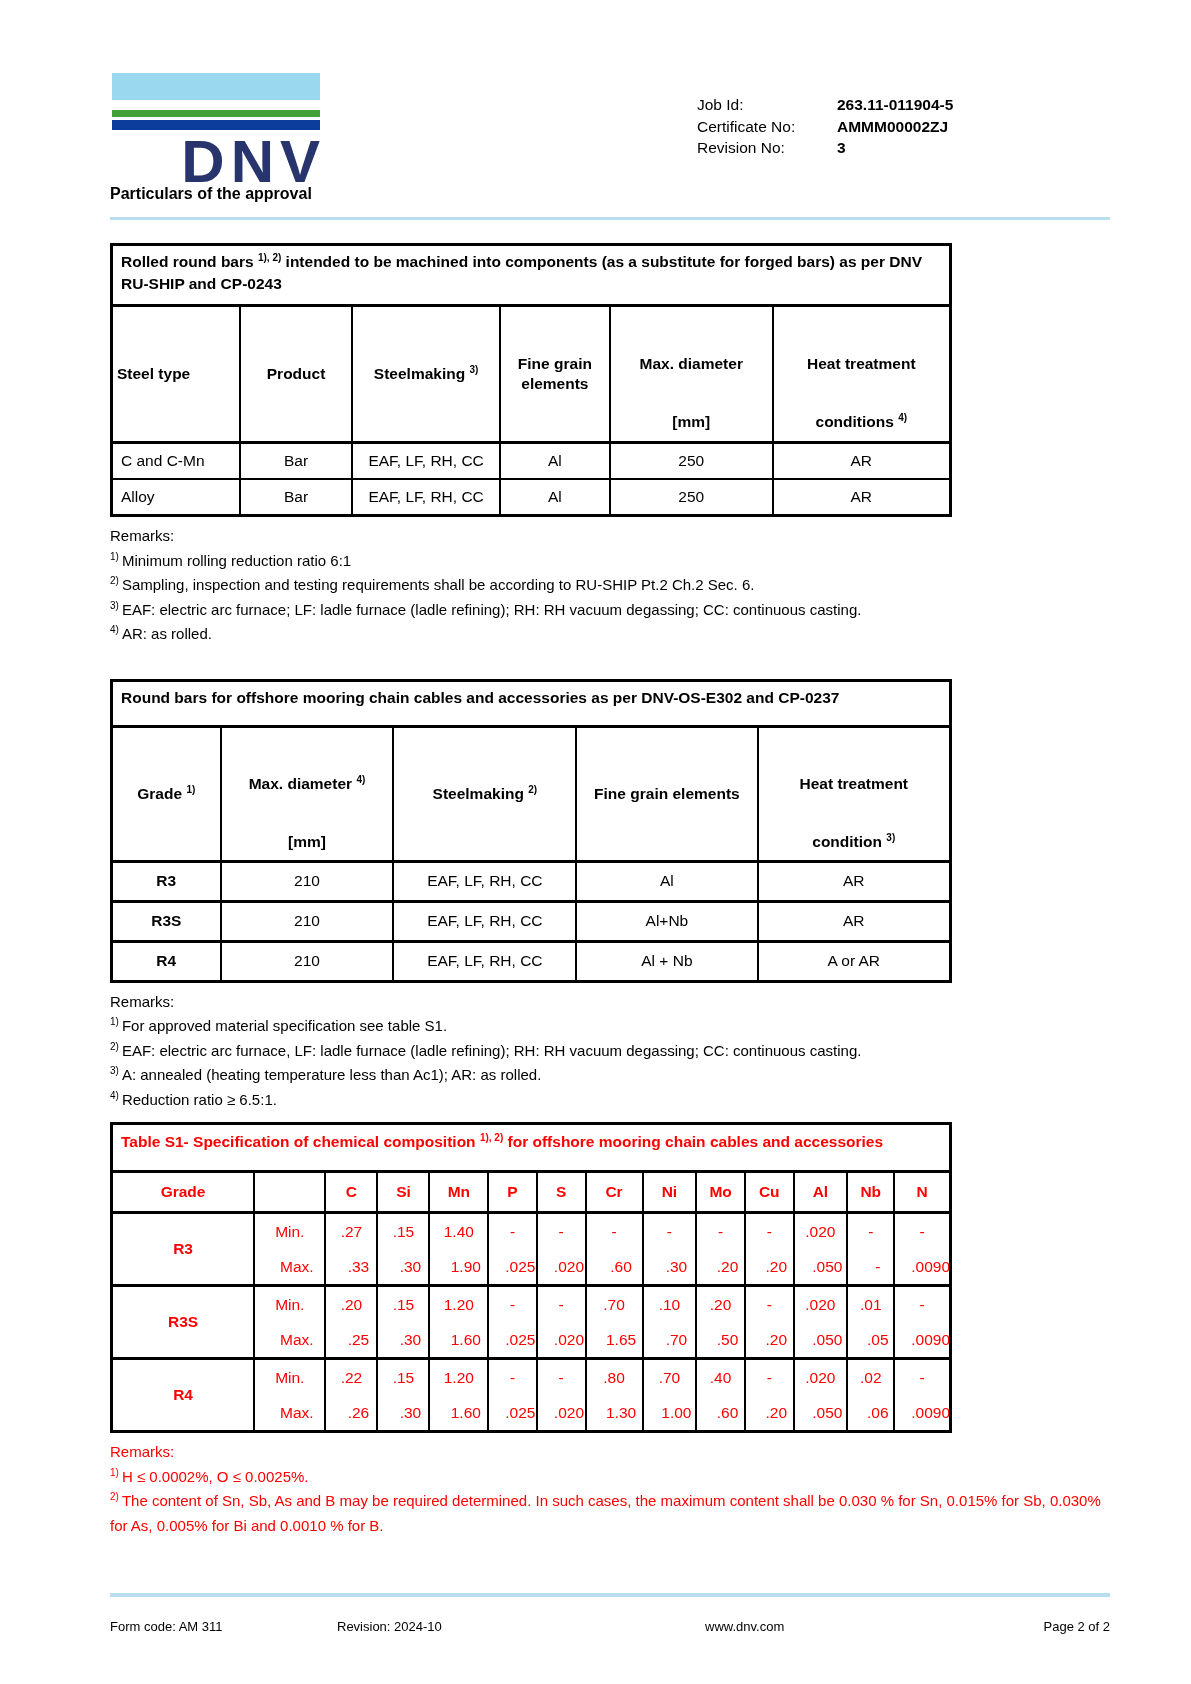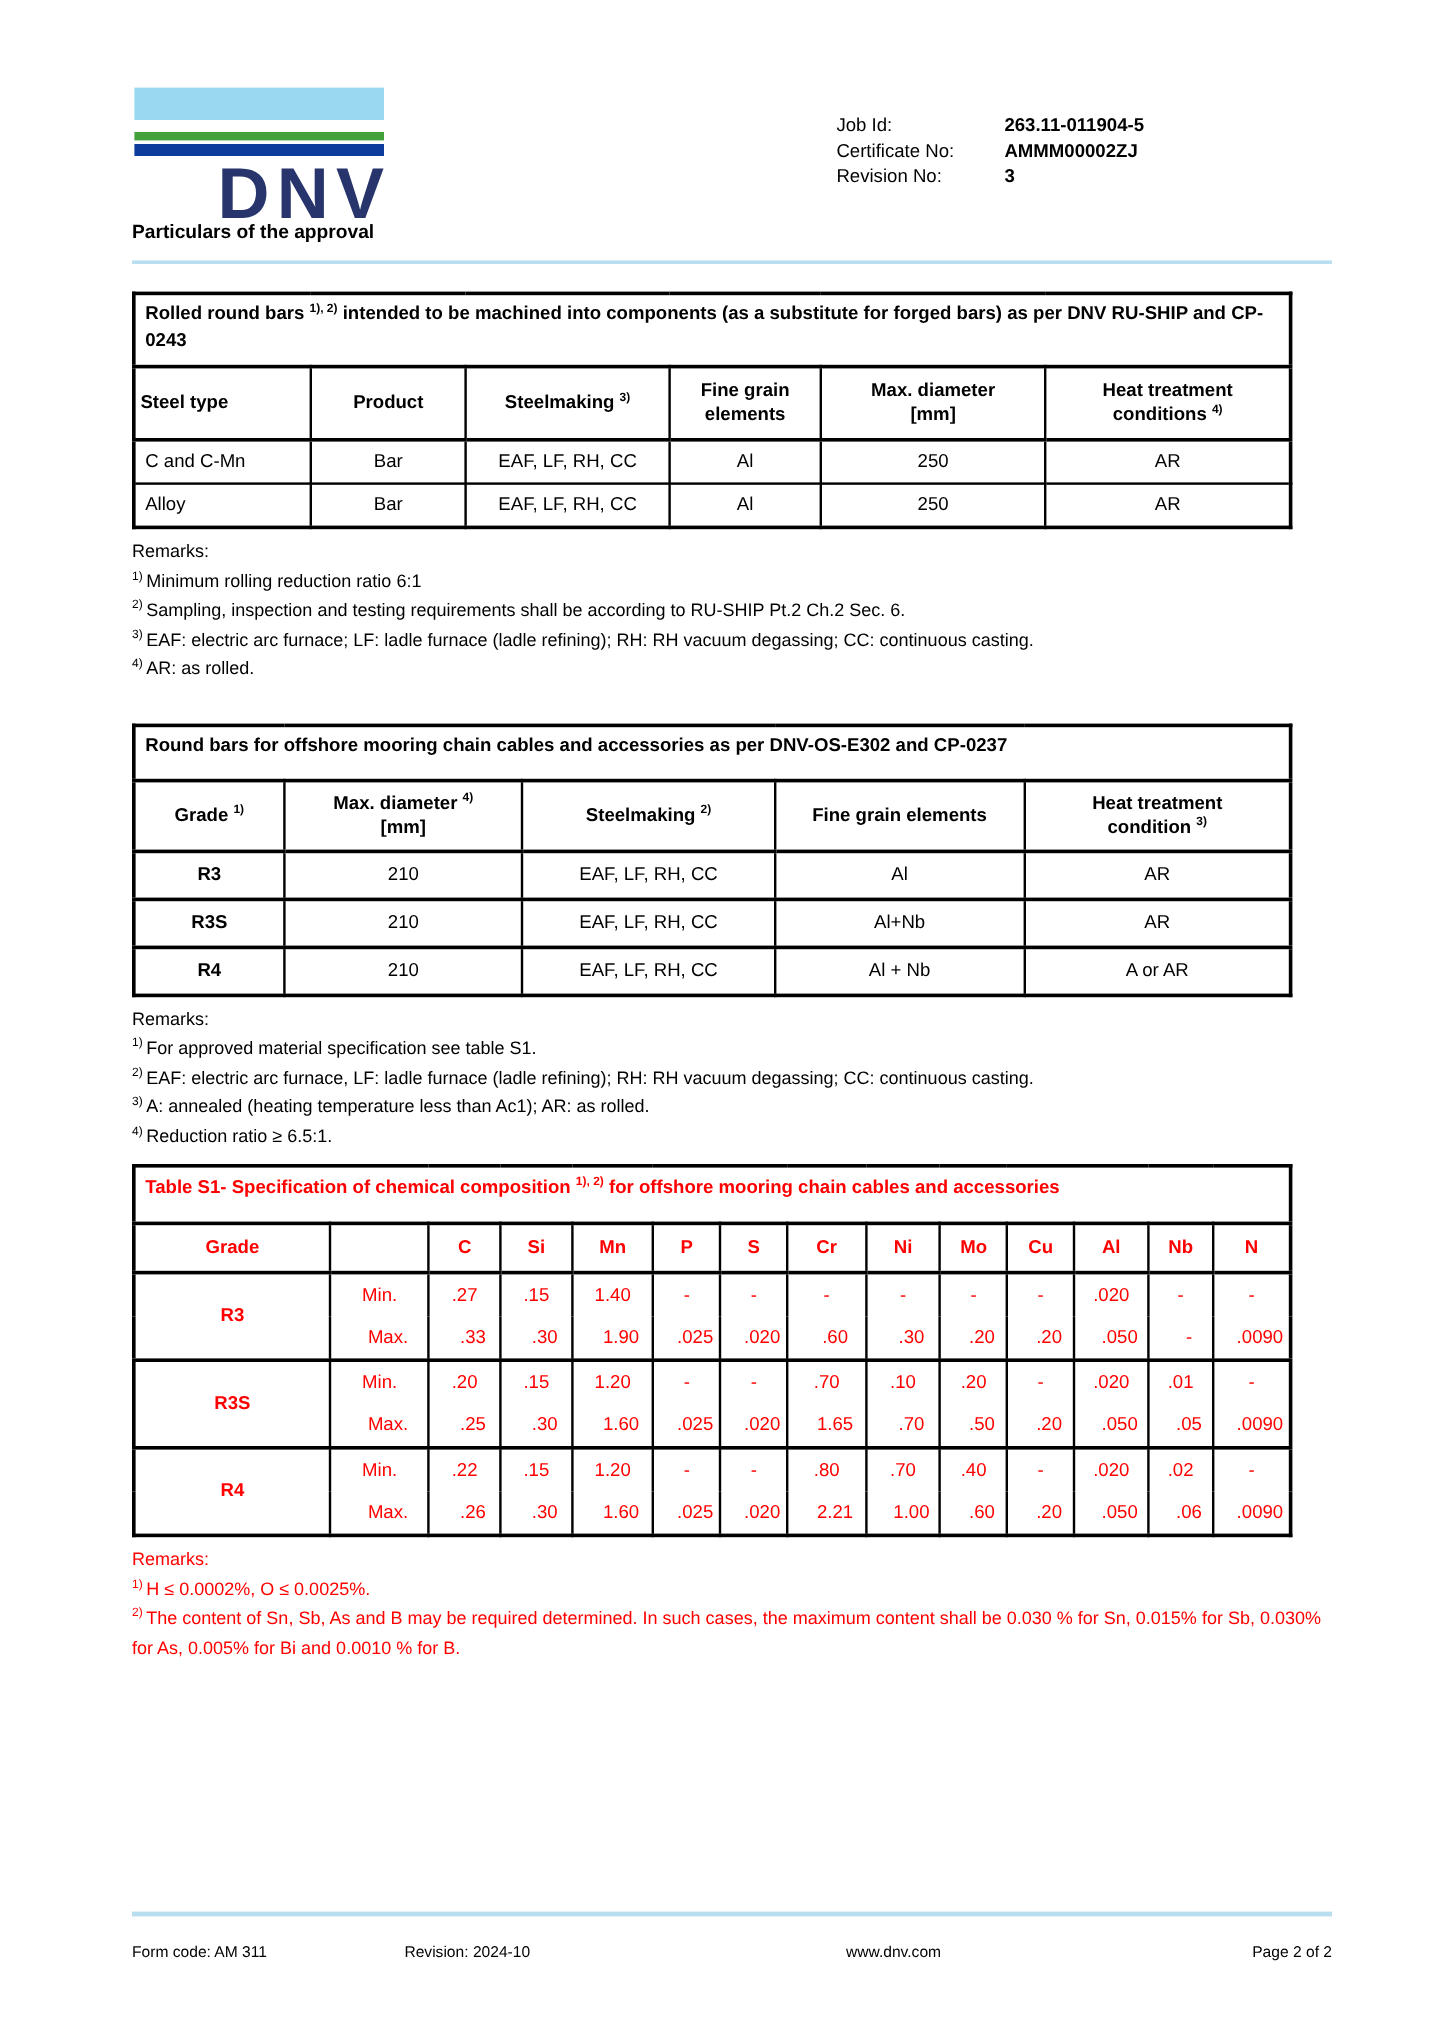--- a/index.html
+++ b/index.html
@@ -14,27 +14,27 @@
   .band-blue{height:10px;background:#0c3c9c;margin-top:3px;}
   .wordmark{font-size:60px;font-weight:bold;color:#28356c;letter-spacing:6px;
     text-align:right;line-height:1;margin-top:2px;margin-right:-6px;}
   .jobinfo{position:absolute;left:697px;top:94px;font-size:15.5px;line-height:21.5px;}
   .jobinfo .lbl{display:inline-block;width:140px;}
   .jobinfo .val{font-weight:bold;}
   .section-title{position:absolute;left:110px;top:185px;font-size:16px;font-weight:bold;}
   .top-rule{position:absolute;left:110px;top:217px;width:1000px;height:3px;background:#b9def0;}
   
   .main{position:absolute;left:110px;top:243px;width:1000px;}
-  table{border-collapse:collapse;width:967px;table-layout:fixed;border:3px solid #000;}
+  table{border-collapse:collapse;width:842px;table-layout:fixed;border:3px solid #000;}
   th,td{border:2px solid #000;font-size:15.5px;padding:3px 4px;text-align:center;
     vertical-align:middle;overflow:hidden;}
   th{font-weight:bold;}
   sup{font-size:10px;vertical-align:super;line-height:0;}
   .title-cell{font-weight:bold;text-align:left;padding:5px 8px 9px 8px;border-bottom:3px solid #000;line-height:22px;}
-  .blk{display:block;line-height:20px;}
+  .blk{display:block;line-height:20px;margin-top:38px;}
   .al{text-align:left;padding-left:8px;}
   
   .t1 tr.head th{border-bottom:3px solid #000;padding:9px 4px;line-height:20px;}
   .t1 tr.data td{height:28px;}
   
   .t2{margin-top:32px;}
   .t2 tr.head th{border-bottom:3px solid #000;padding:8px 4px;line-height:21px;}
   .t2 tr.data{border-top:3px solid #000;}
   .t2 tr.data td{height:31px;}
   .t2 td.grade{font-weight:bold;}
@@ -316,21 +316,21 @@
         <td>.02</td>
         <td>-</td>
       </tr>
       <tr class="max">
         <td>Max.</td>
         <td>.26</td>
         <td>.30</td>
         <td>1.60</td>
         <td>.025</td>
         <td>.020</td>
-        <td>2.21</td>
+        <td>1.30</td>
         <td>1.00</td>
         <td>.60</td>
         <td>.20</td>
         <td>.050</td>
         <td>.06</td>
         <td>.0090</td>
       </tr>
     </tbody>
   </table>
 

